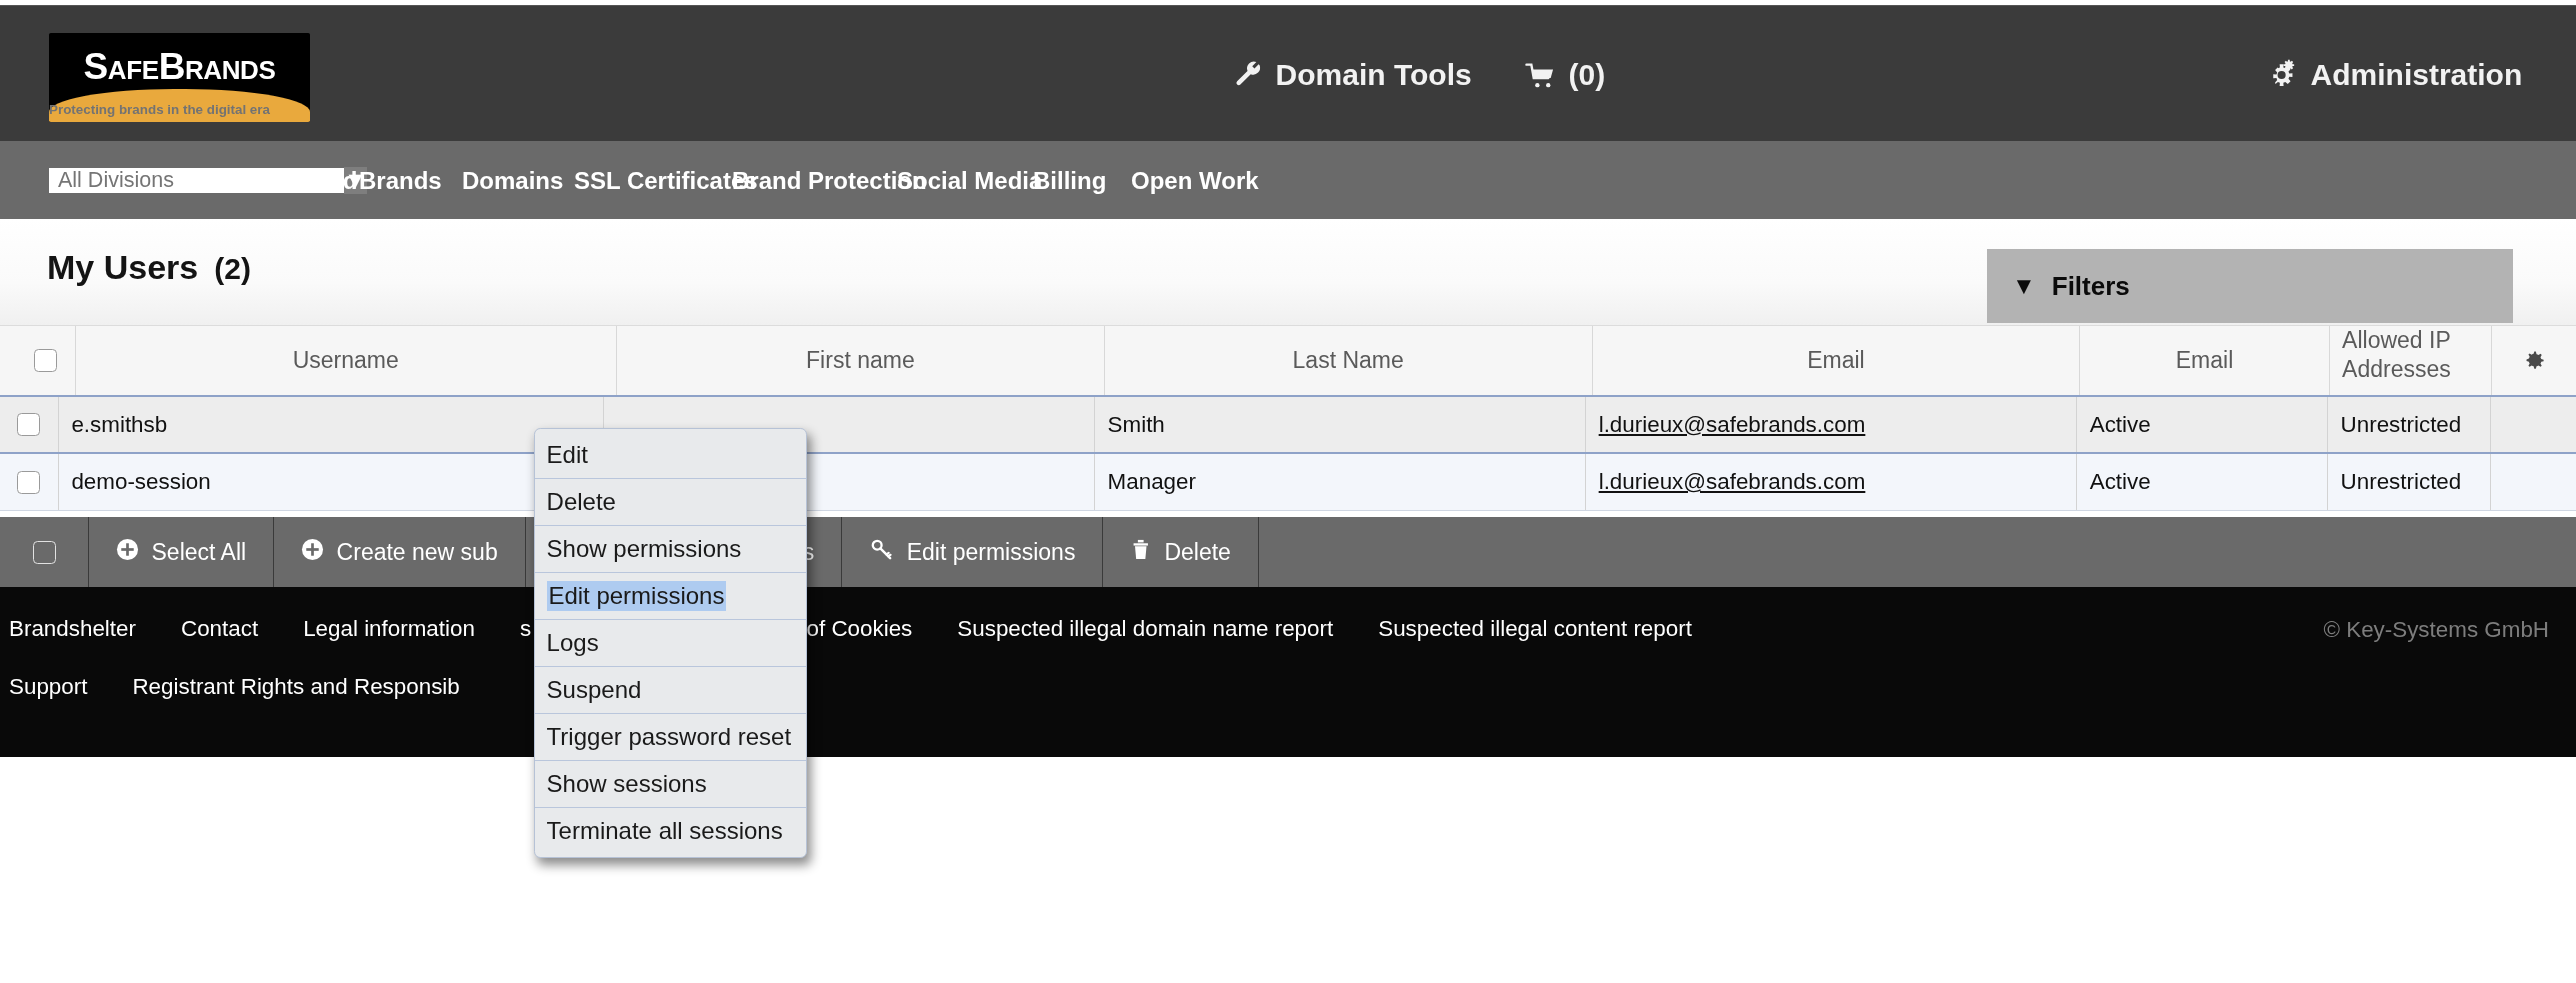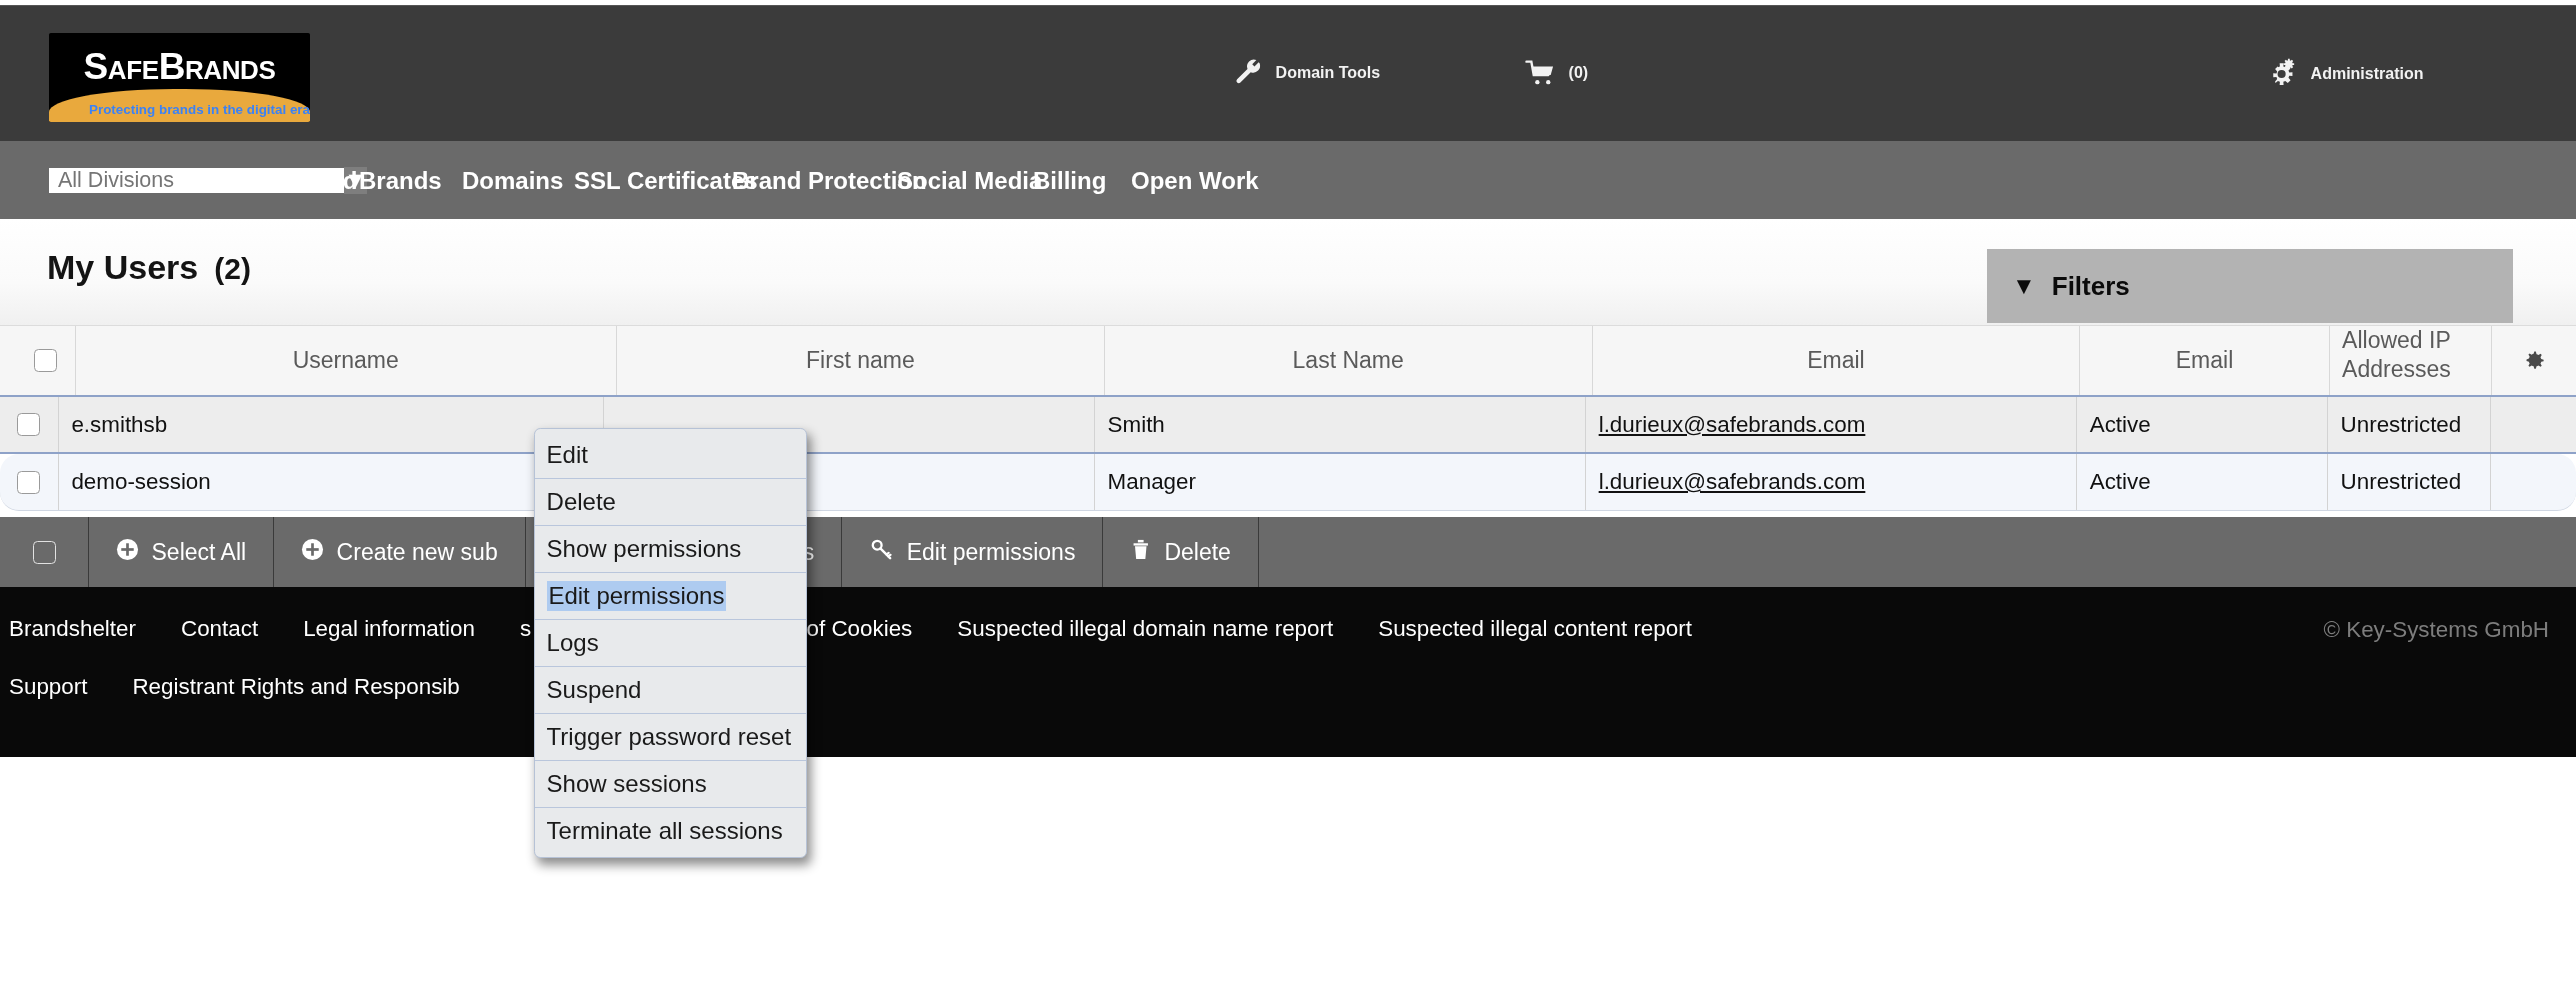--- a/index.html
+++ b/index.html
@@ -58,34 +58,34 @@
     width: 261px;
     height: 33px;
     background: #e9a93d;
     border-top-left-radius: 125px 23px;
     border-top-right-radius: 125px 23px;
   }
   .logo-tag {
     position: absolute;
     bottom: 5.4px; left: 0;
     width: 261px;
-    text-align: right;
-    color: #3b82f6;
+    text-align: left;
+    color: #737373;
     font-size: 13.4px;
     font-weight: bold;
   }
 
   .hdr-item {
     position: absolute;
     top: 52px;
     display: flex;
     align-items: center;
     gap: 11.6px;
     color: #f2f2f2;
-    font-size: 16px;
+    font-size: 30px;
     font-weight: bold;
     white-space: nowrap;
     cursor: pointer;
   }
   .hdr-domain-tools { left: 1234px; }
   .hdr-cart { left: 1525px; }
   .hdr-manager { left: 1668px; color: #0d0d0d; }
   .hdr-manager .hdr-lbl {
     border-bottom: 1.8px solid #6e6e6e;
     padding-bottom: 1.8px;
@@ -216,21 +216,21 @@
     box-sizing: border-box;
     cursor: pointer;
   }
 
   .grid-body-row {
     height: 57px;
     border-bottom: 2.7px solid #8ea2c8;
     align-items: stretch;
   }
   .row-alt1 { background: #ededed; }
-  .row-alt2 { background: #f3f6fb; border-bottom: 0.9px solid #cfd6e2; border-radius: 19px; }
+  .row-alt2 { background: #f3f6fb; border-bottom: 0.9px solid #cfd6e2; }
   .gc {
     display: flex;
     align-items: center;
     box-sizing: border-box;
     border-right: 0.9px solid #d3d3d3;
     font-size: 22.4px;
     color: #111111;
     padding: 0 12.5px;
     height: 100%;
   }

